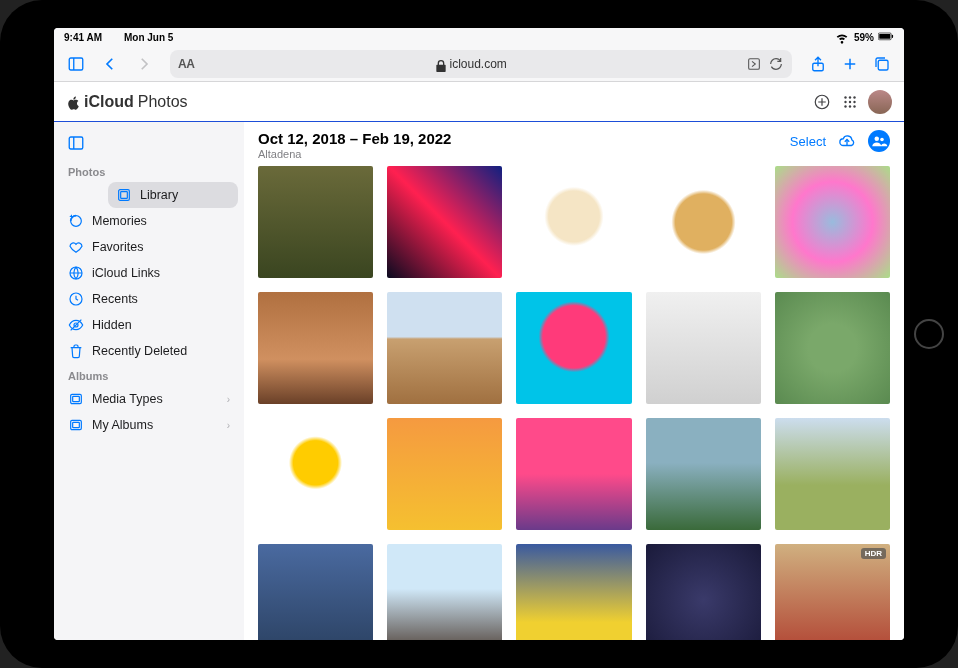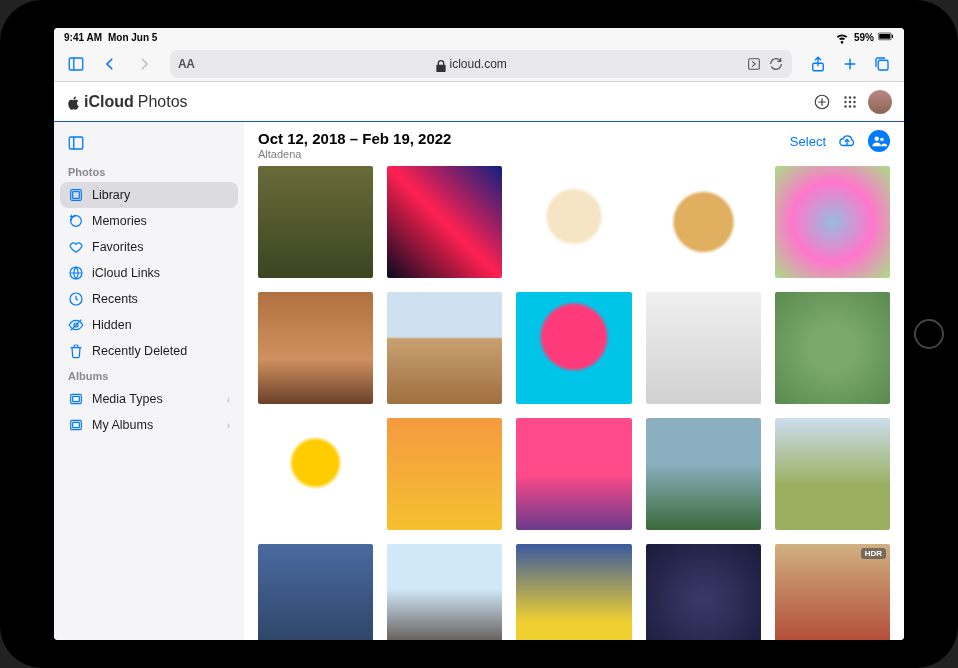--- a/index.html
+++ b/index.html
@@ -3,21 +3,21 @@
 <meta charset="utf-8">
 <style>
   * { margin: 0; padding: 0; box-sizing: border-box; font-family: -apple-system, "SF Pro Text", "Helvetica Neue", Arial, sans-serif; }
   body { background: #222; display: flex; align-items: center; justify-content: center; width: 958px; height: 668px; }
   .device { width: 958px; height: 668px; background: #000; border-radius: 42px; padding: 28px 54px; position: relative; }
   .home-btn { position: absolute; right: 14px; top: 50%; transform: translateY(-50%); width: 30px; height: 30px; border: 2px solid #444; border-radius: 50%; }
   .screen { width: 100%; height: 100%; background: #fff; border-radius: 4px; overflow: hidden; display: flex; flex-direction: column; }
 
   
   .status { height: 18px; display: flex; align-items: center; justify-content: space-between; padding: 0 10px; font-size: 10px; font-weight: 600; color: #000; background: #f7f7f8; }
-  .status .left { display: flex; gap: 6px; }
+  .status .left { display: flex; gap: 22px; }
   .status .right { display: flex; gap: 4px; align-items: center; }
   .wifi, .battery { display: inline-flex; align-items: center; }
 
   
   .safari-bar { height: 36px; background: #f7f7f8; border-bottom: 1px solid #d6d6d8; display: flex; align-items: center; padding: 0 8px; gap: 6px; }
   .sb-btn { width: 28px; height: 28px; display: flex; align-items: center; justify-content: center; color: #007aff; border-radius: 6px; }
   .sb-btn.dis { color: #c2c2c4; }
   .url-bar { flex: 1; height: 28px; background: #e9e9eb; border-radius: 8px; display: flex; align-items: center; padding: 0 8px; gap: 6px; margin: 4px 6px; }
   .url-bar .aa { font-size: 12px; font-weight: 600; color: #555; letter-spacing: -0.5px; }
   .url-bar .spacer { flex: 1; }
@@ -30,21 +30,21 @@
   .ph-spacer { flex: 1; }
   .ph-btn { width: 28px; height: 28px; display: flex; align-items: center; justify-content: center; color: #424245; }
   .avatar { width: 24px; height: 24px; border-radius: 50%; background: linear-gradient(#b88, #865); margin-left: 4px; }
 
   
   .content { flex: 1; display: flex; overflow: hidden; }
   .sidebar { width: 190px; background: #f5f5f7; display: flex; flex-direction: column; padding: 6px 6px; gap: 0; overflow: hidden; }
   .side-toggle { width: 28px; height: 26px; display: flex; align-items: center; justify-content: center; color: #007aff; margin: 2px 0 4px 2px; }
   .side-section { font-size: 11px; font-weight: 600; color: #8a8a8e; padding: 6px 8px 4px; }
   .side-item { display: flex; align-items: center; gap: 8px; padding: 5px 8px; border-radius: 8px; font-size: 12.5px; color: #1c1c1e; cursor: default; }
-  .side-item.selected { background: #dcdce0; }
+  .side-item.selected { background: #dcdce0; margin-left: 48px; }
   .side-item .ic { width: 16px; height: 16px; color: #007aff; display: flex; align-items: center; justify-content: center; flex-shrink: 0; }
   .side-item .chev { margin-left: auto; color: #b0b0b4; font-size: 10px; }
 
   .main { flex: 1; display: flex; flex-direction: column; overflow: hidden; background: #fff; }
   .main-head { display: flex; align-items: flex-start; padding: 8px 14px 6px; }
   .mh-left { flex: 1; }
   .mh-title { font-size: 15px; font-weight: 700; color: #000; }
   .mh-sub { font-size: 11px; color: #808084; margin-top: 1px; }
   .mh-right { display: flex; align-items: center; gap: 10px; }
   .select-btn { color: #007aff; font-size: 13px; font-weight: 400; }

